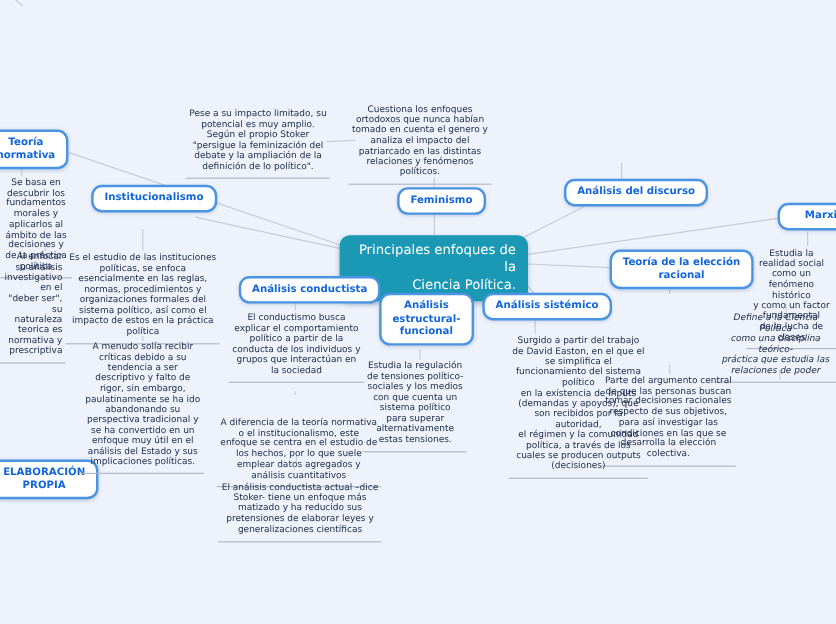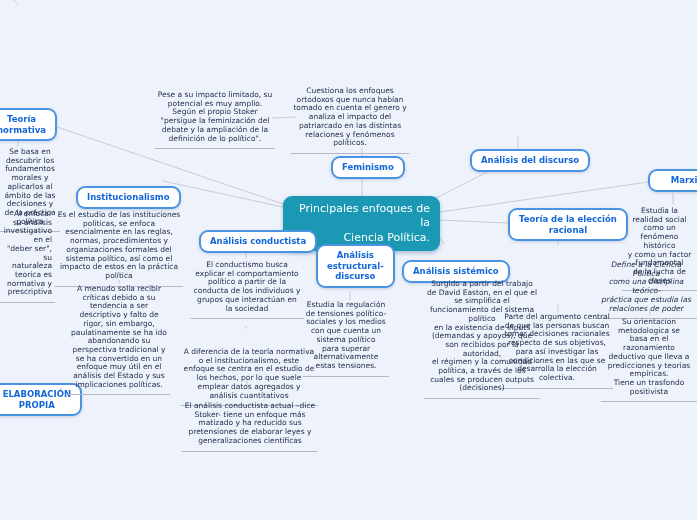--- a/index.html
+++ b/index.html
@@ -58,38 +58,38 @@
     <line x1="446" y1="264" x2="446" y2="278"></line>
     <line x1="350" y1="291" x2="350" y2="300"></line>
     <line x1="13" y1="0" x2="19" y2="5"></line>
   </svg>
 
   <div class="center-node" style="left:283px;top:196px;width:137px;">Principales enfoques de la
 Ciencia Política.</div>
 
   <div class="node" style="right:640px;top:108px;">Teoría normativa</div>
 
-  <div class="node" style="left:76px;top:186px;">Institucionalismo</div>
+  <div class="node" style="left:76px;top:154px;">Institucionalismo</div>
 
   <div class="node" style="left:199px;top:230px;">Análisis conductista</div>
 
   <div class="node" style="left:331px;top:156px;">Feminismo</div>
 
   <div class="node" style="left:470px;top:149px;">Análisis del discurso</div>
 
   <div class="node" style="left:648px;top:169px;min-width:70px;">Marxismo</div>
 
   <div class="node" style="left:508px;top:208px;">Teoría de la elección
 racional</div>
 
-  <div class="node" style="left:402px;top:244px;margin-top:16px;">Análisis sistémico</div>
+  <div class="node" style="left:402px;top:244px;">Análisis sistémico</div>
 
   <div class="node thick" style="left:316px;top:244px;">Análisis
 estructural-
-discurso</div>
+funcional</div>
 
   <div class="node" style="right:615px;top:383px;">ELABORACIÓN PROPIA</div>
 
   <div class="tb" style="right:637px;top:148px;">Se basa en descubrir los
 fundamentos morales y
 aplicarlos al ámbito de las
 decisiones y de la práctica
 política</div>
   <div class="tb" style="right:642px;top:210px;text-align:right;">Al enfocar su análisis
 investigativo en el
@@ -152,25 +152,20 @@
 
 
   <div class="tb" style="left:622px;top:207px;">Estudia la realidad social
 como un fenómeno histórico
 y como un factor fundamental
 de la lucha de clases</div>
   <div class="tb" style="left:596px;top:261px;font-style:italic;">Define a la Ciencia Política
 como una disciplina teórico-
 práctica que estudia las
 relaciones de poder</div>
-  <div class="tb" style="left:601px;top:318px;">Su orientacion metodologica se
-basa en el razonamiento
-deductivo que lleva a
-predicciones y teorias empíricas.
-Tiene un trasfondo positivista</div>
 
   <div class="tb c" style="left:557px;top:313px;">Parte del argumento central
 de que las personas buscan
 tomar decisiones racionales
 respecto de sus objetivos,
 para así investigar las
 condiciones en las que se
 desarrolla la elección
 colectiva.</div>
 

